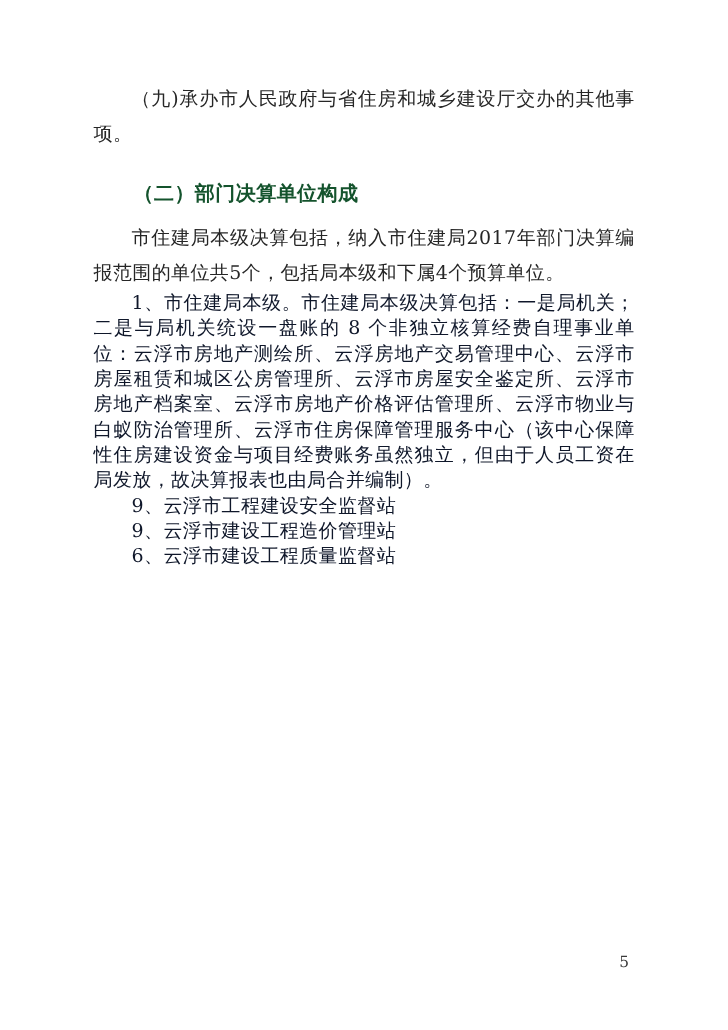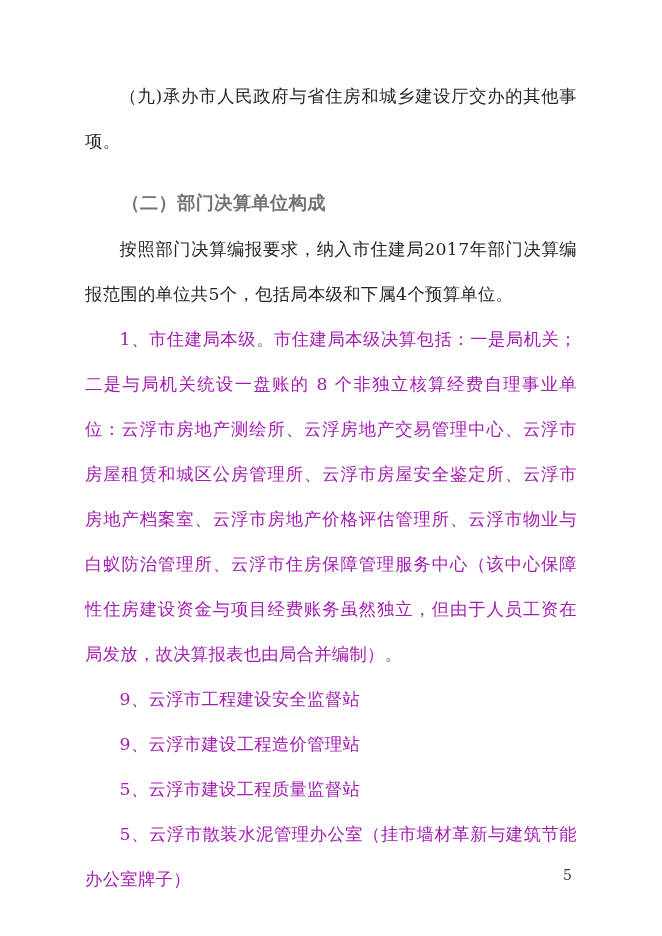--- a/index.html
+++ b/index.html
@@ -22,52 +22,52 @@
   }
   .content {
     position: absolute;
     left: 85px;
     top: 74px;
     width: 492px;
   }
   
   .para {
     font-size: 17.3px;
-    line-height: 45px;
+    line-height: 32px;
     text-align: justify;
     text-justify: inter-character;
     margin: 0;
     letter-spacing: 0.35px;
     text-indent: 2em;
     word-break: break-all;
     color: #262626;
   }
   
   .heading {
     font-size: 18.2px;
     line-height: 33.2px;
     font-weight: bold;
     margin: 0;
     text-indent: 2em;
     letter-spacing: 0.4px;
-    color: #737373;
+    color: #14532d;
   }
   .gap-sm { height: 8px; }
   .gap-md { height: 22px; }
   
   .list-item {
     font-size: 17.3px;
-    line-height: 45px;
+    line-height: 23px;
     margin: 0;
     text-indent: 2em;
     letter-spacing: 0.35px;
     text-align: justify;
     text-justify: inter-character;
     word-break: break-all;
-    color: #a21caf;
+    color: #0f172a;
   }
   .page-number {
     position: absolute;
     left: 563px;
     top: 866px;
     font-size: 14px;
     line-height: 18px;
     color: #3a3a3a;
     font-family: "DejaVu Serif", "Liberation Serif", serif;
   }
@@ -79,28 +79,27 @@
   <div class="content">
 
     <p class="para">（九)承办市人民政府与省住房和城乡建设厅交办的其他事项。</p>
 
     <div class="gap-md"></div>
 
     <h2 class="heading">（二）部门决算单位构成</h2>
 
     <div class="gap-sm"></div>
 
-    <p class="para">按照部门决算编报要求，纳入市住建局2017年部门决算编报范围的单位共5个，包括局本级和下属4个预算单位。</p>
+    <p class="para">市住建局本级决算包括，纳入市住建局2017年部门决算编报范围的单位共5个，包括局本级和下属4个预算单位。</p>
 
     <p class="list-item">1、市住建局本级。市住建局本级决算包括：一是局机关；二是与局机关统设一盘账的 8 个非独立核算经费自理事业单位：云浮市房地产测绘所、云浮房地产交易管理中心、云浮市房屋租赁和城区公房管理所、云浮市房屋安全鉴定所、云浮市房地产档案室、云浮市房地产价格评估管理所、云浮市物业与白蚁防治管理所、云浮市住房保障管理服务中心（该中心保障性住房建设资金与项目经费账务虽然独立，但由于人员工资在局发放，故决算报表也由局合并编制）。</p>
 
     <p class="list-item">9、云浮市工程建设安全监督站</p>
 
     <p class="list-item">9、云浮市建设工程造价管理站</p>
 
-    <p class="list-item">5、云浮市建设工程质量监督站</p>
+    <p class="list-item">6、云浮市建设工程质量监督站</p>
 
-    <p class="list-item">5、云浮市散装水泥管理办公室（挂市墙材革新与建筑节能办公室牌子）</p>
 
   </div>
 
   <div class="page-number">5</div>
 </div>
 
 </body></html>

